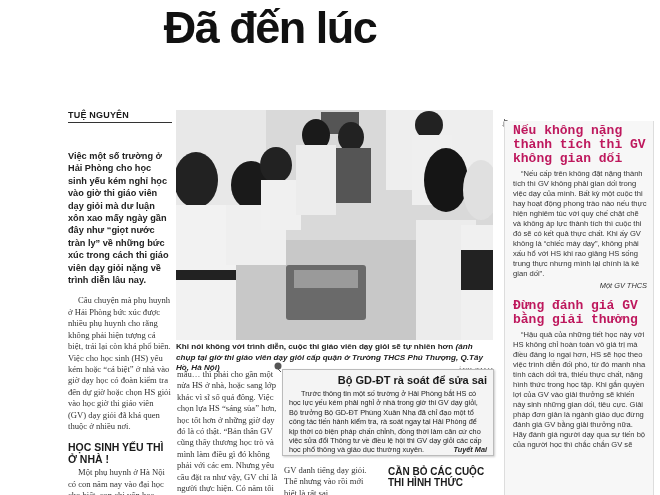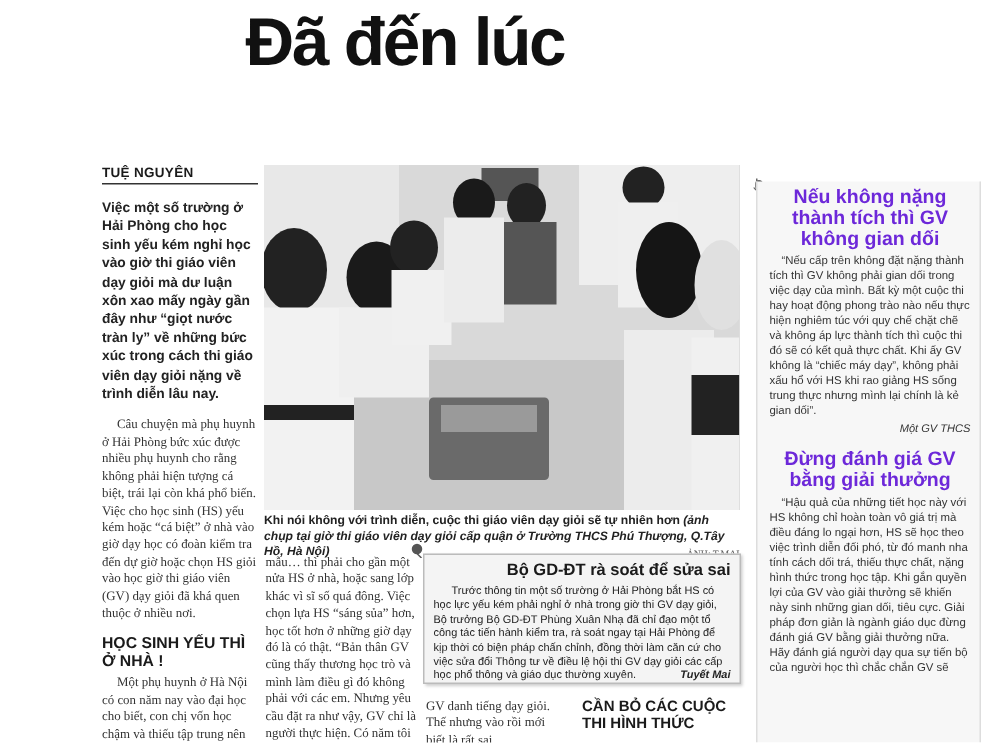--- a/index.html
+++ b/index.html
@@ -5,21 +5,21 @@
   * { margin:0; padding:0; box-sizing:border-box; }
   html, body { width:660px; height:495px; background:#fff; overflow:hidden; }
   body { position:relative; font-family:"Liberation Serif", serif; color:#1a1a1a; }
 
   .headline { position:absolute; left:0; top:4px; width:540px; text-align:center;
     font-family:"Liberation Sans", sans-serif; font-weight:bold; color:#111;
     font-size:45px; line-height:47px; letter-spacing:-1.5px; }
 
   .col1 { position:absolute; left:68px; top:110px; width:104px; }
   .byline { font-family:"Liberation Sans", sans-serif; font-weight:bold; font-size:9px;
-    border-bottom:1px solid #333; padding-bottom:2px; margin-bottom:9px; letter-spacing:0.2px; }
+    border-bottom:1px solid #333; padding-bottom:2px; margin-bottom:27px; letter-spacing:0.2px; }
   .lead { font-family:"Liberation Sans", sans-serif; font-weight:bold; font-size:9.2px; line-height:12.4px; color:#222; margin-bottom:9px; }
   .body-text { font-size:8.6px; line-height:11.4px; text-align:left; color:#333; text-indent:10px; }
   .subhead { font-family:"Liberation Sans", sans-serif; font-weight:bold; font-size:10.5px; line-height:12px; margin-top:9px; margin-bottom:2px; }
 
   .photo { position:absolute; left:176px; top:110px; width:317px; height:230px; overflow:hidden; background:#bdbdbd; }
   .caption { position:absolute; left:176px; top:342px; width:317px; font-family:"Liberation Sans", sans-serif;
     font-size:8.1px; line-height:10.5px; font-weight:bold; color:#222; }
   .caption i { font-weight:bold; }
   .credit { float:right; font-family:"Liberation Serif", serif; font-size:6.5px; font-weight:normal; color:#555; margin-top:2px; }
 
@@ -34,21 +34,21 @@
   .pin { position:absolute; left:273px; top:362px; width:10px; height:10px; }
 
   .col3 { position:absolute; left:284px; top:465px; width:92px; }
   .col4 { position:absolute; left:388px; top:466px; width:106px; }
   .subhead2 { font-family:"Liberation Sans", sans-serif; font-weight:bold; font-size:10px; line-height:11px; }
 
   .opinion-label { position:absolute; left:502px; top:120px; font-family:"Liberation Sans", sans-serif; font-size:9px; color:#333; display:flex; align-items:center; gap:3px; }
   .mic { width:8px; height:12px; }
   .rightcol { position:absolute; left:504px; top:121px; width:150px; height:374px; background:#f7f7f7;
     border-left:1px solid #ddd; border-right:1px solid #ddd; padding:0 6px 0 8px; }
-  .op-title { font-family:Liberation Sans, sans-serif; font-weight:bold; font-size:13px; line-height:14px; margin-top:3px; margin-bottom:3px; color:#6d28d9;text-align:center; }
+  .op-title { font-family:Liberation Mono, monospace; font-weight:bold; font-size:13px; line-height:14px; margin-top:3px; margin-bottom:3px; color:#be185d; }
   .op-body { font-family:"Liberation Sans", sans-serif; font-size:7.6px; line-height:10px; color:#333; text-indent:8px; }
   .op-sign { font-family:"Liberation Sans", sans-serif; font-style:italic; font-size:7.4px; line-height:10px; text-align:right; color:#333; margin-top:2px; }
   .mic-stand { position:absolute; left:504px; top:119px; width:1px; height:14px; background:#666; }
 </style>
 </head>
 <body>
 
 <div class="headline">
   <div>Đã đến lúc</div>
 </div>

